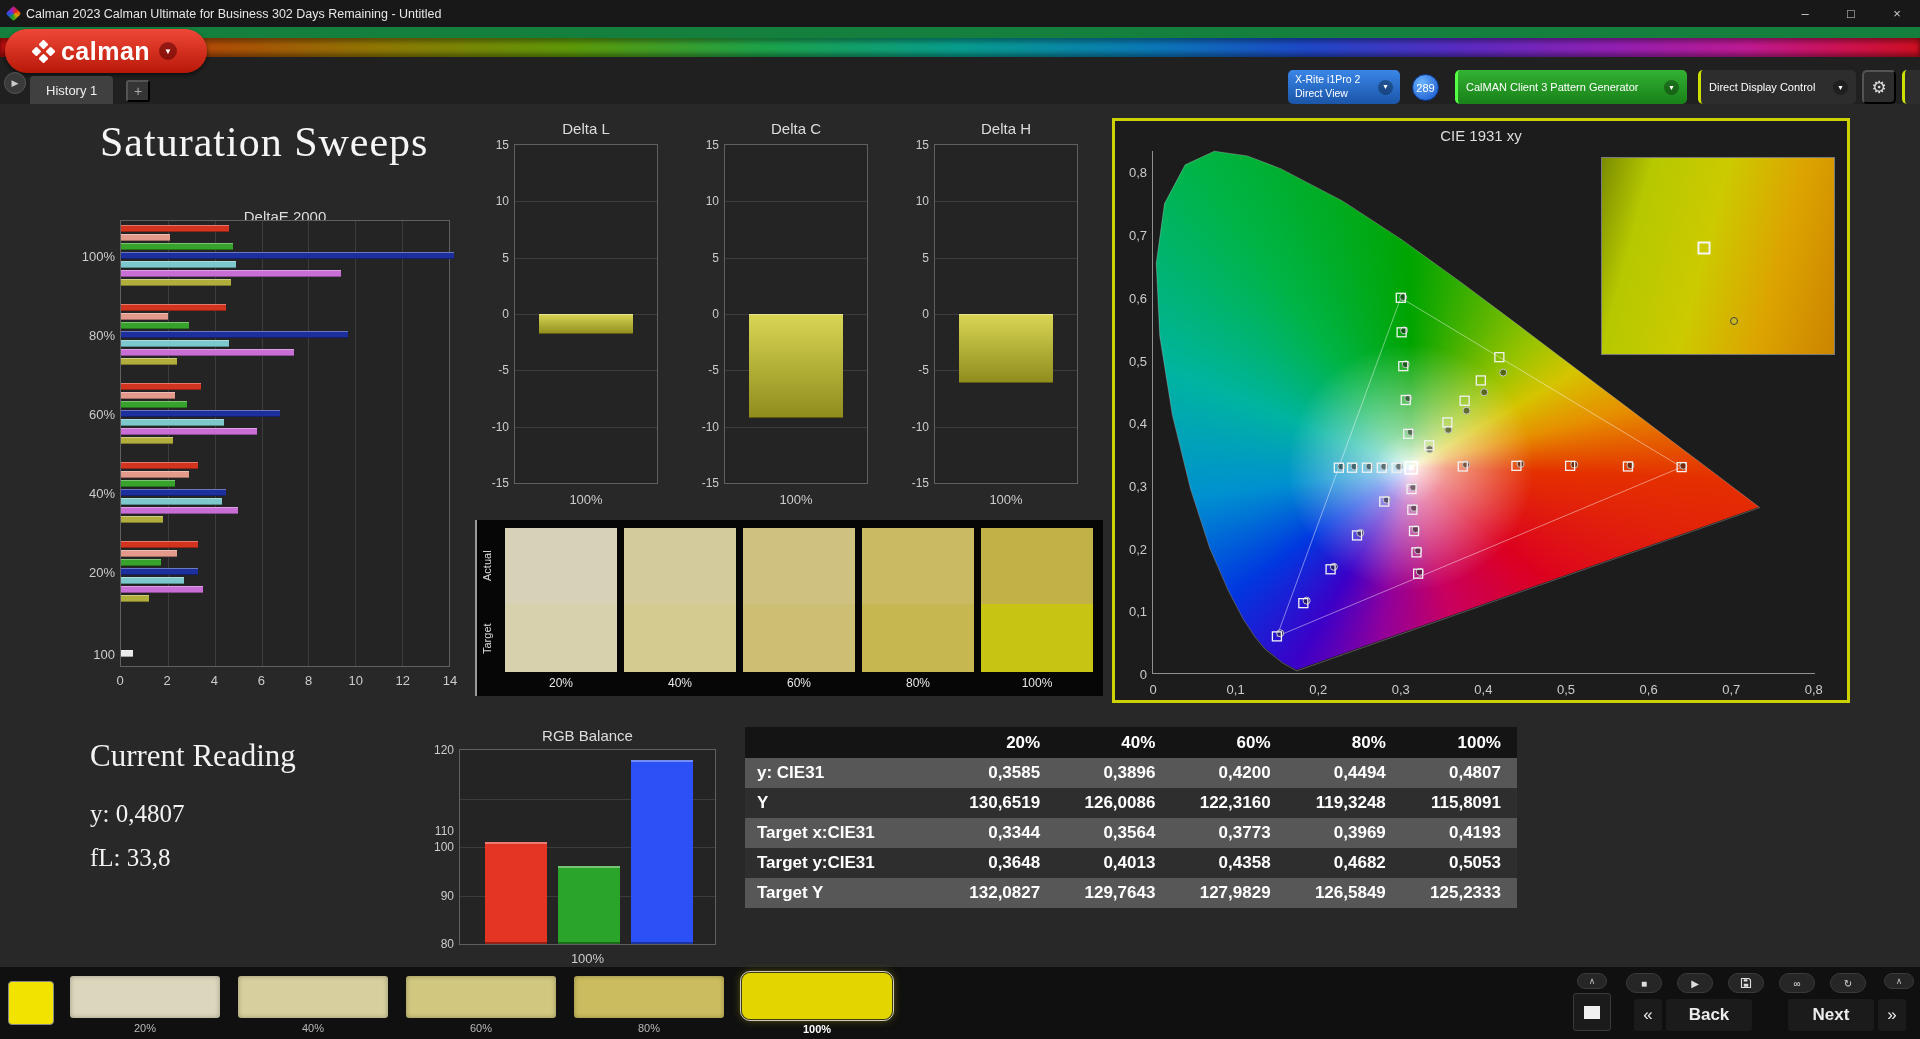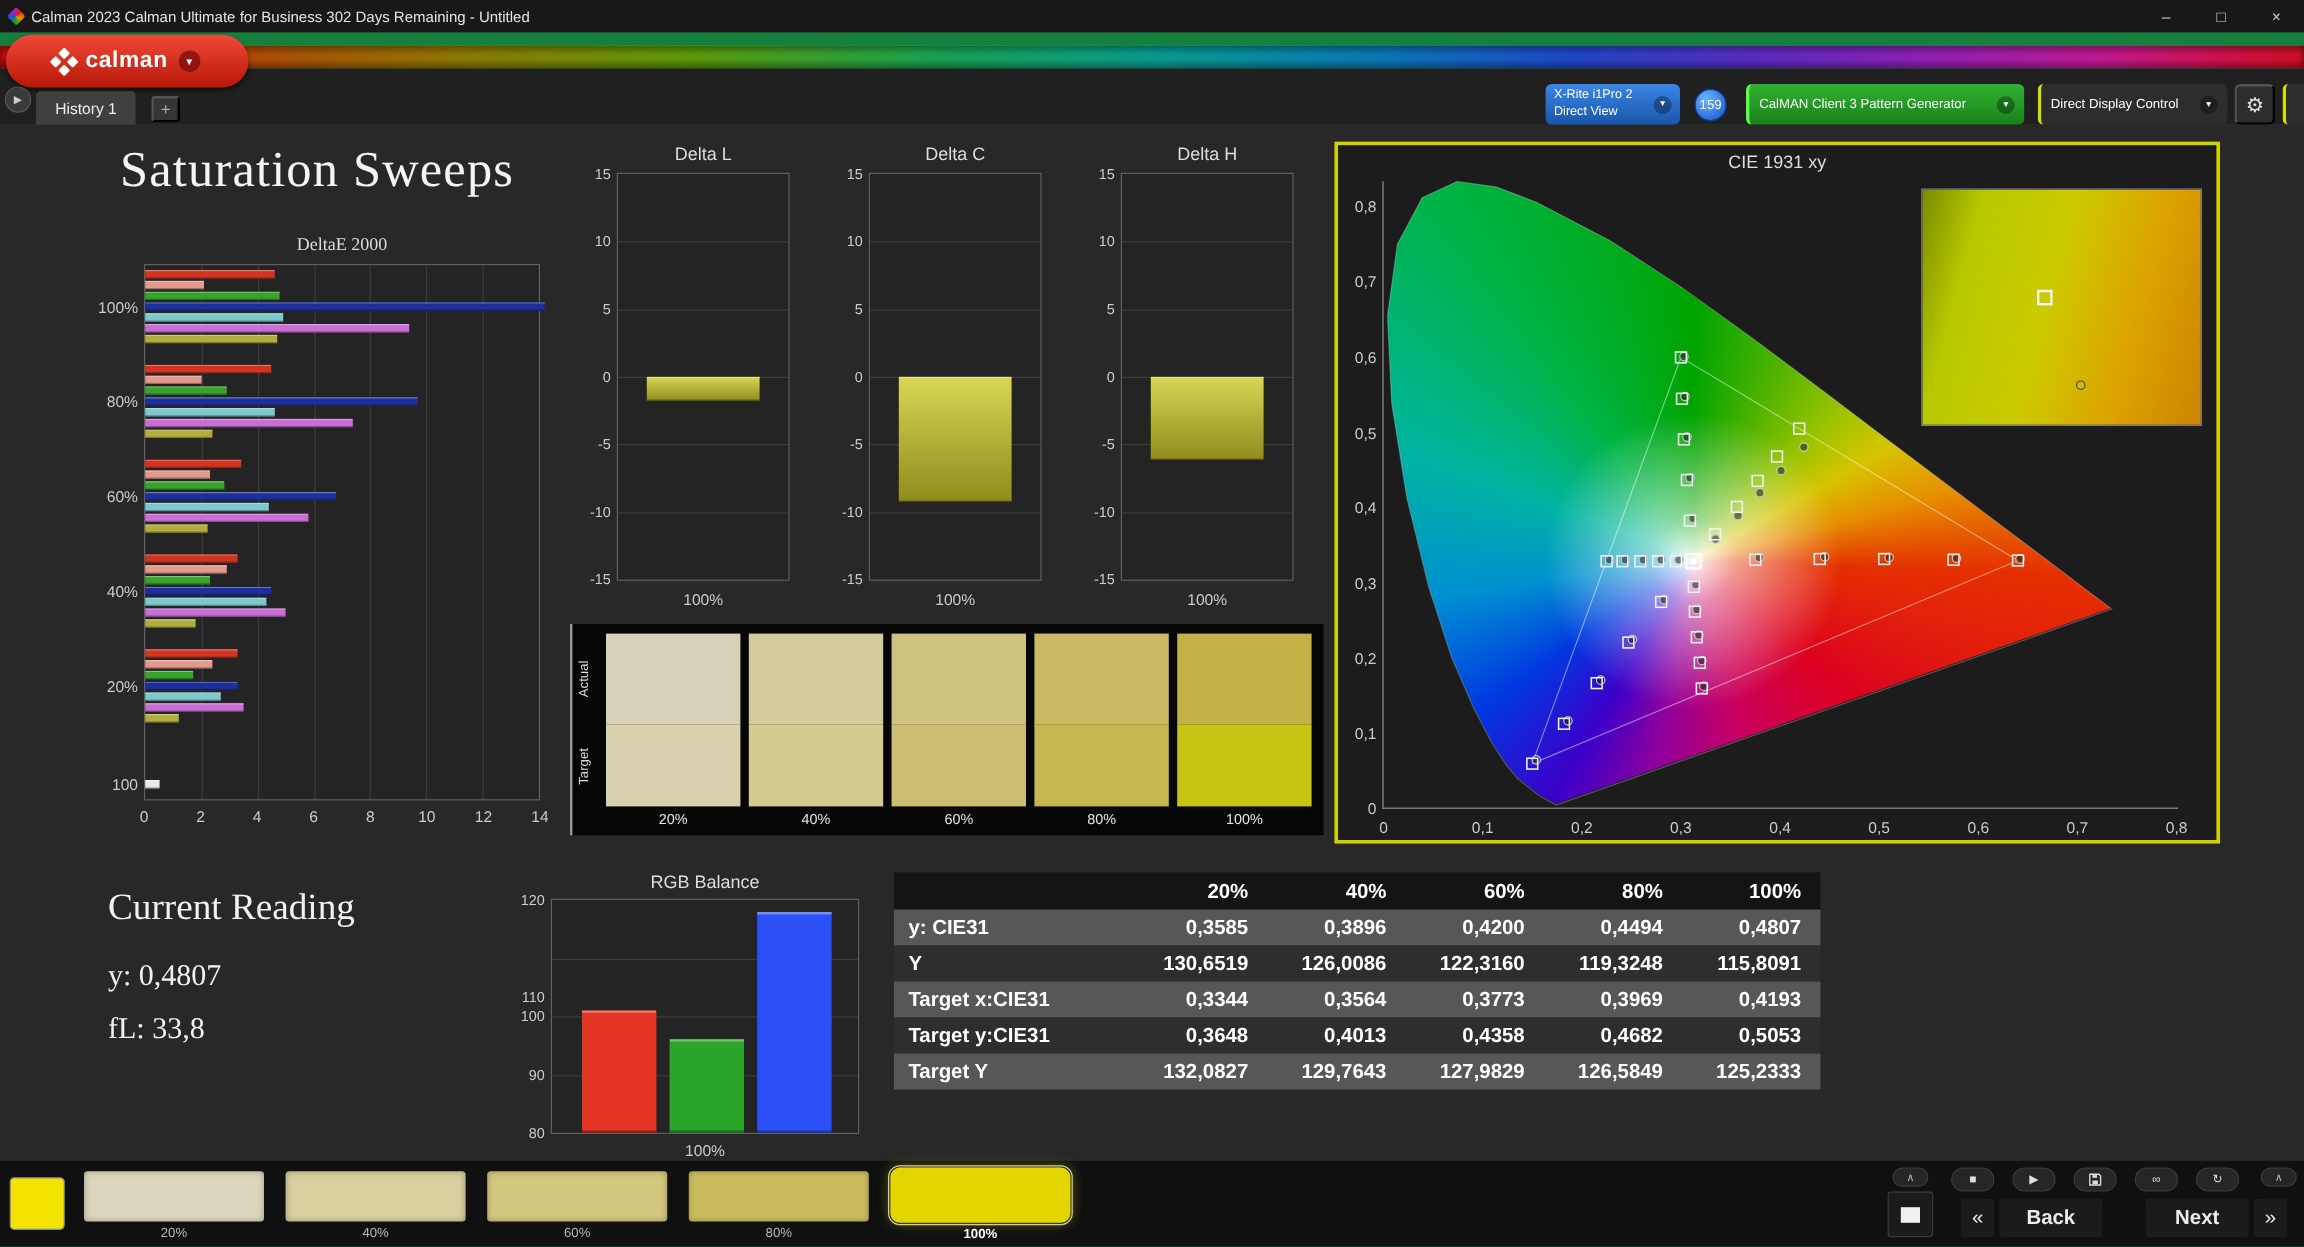--- a/index.html
+++ b/index.html
@@ -20,21 +20,21 @@
   .rainbow{position:absolute;top:38px;left:0;width:1920px;height:19px;
     background:linear-gradient(90deg,#cf1010 0%,#b44708 10%,#8f7a04 20%,#5d9b0a 30%,#1ca54d 40%,
       #089e8f 50%,#0b79b8 60%,#1e49c9 68%,#5a2cc4 76%,#9320b4 84%,#c01a93 91%,#cf1253 96%,#d01021 100%);
     box-shadow:inset 0 4px 5px rgba(0,0,0,.35),inset 0 -4px 5px rgba(0,0,0,.35);}
   .brand{position:absolute;top:29px;left:5px;width:202px;height:44px;border-radius:22px;
          background:linear-gradient(180deg,#f04838,#b81808);display:flex;align-items:center;
          justify-content:center;gap:9px;box-shadow:0 2px 4px rgba(0,0,0,.6);cursor:pointer;}
   .logo-mark{width:17px;height:17px;transform:rotate(45deg);display:grid;
              grid-template-columns:1fr 1fr;grid-template-rows:1fr 1fr;gap:3px;}
   .logo-mark i{background:#fff;border-radius:1px;}
-  .brand-text{font-size:19px;font-weight:bold;color:#fff;letter-spacing:.5px;}
+  .brand-text{font-size:25px;font-weight:bold;color:#fff;letter-spacing:.5px;}
   .brand-arrow{width:18px;height:18px;border-radius:50%;background:rgba(90,0,0,.55);
                display:flex;align-items:center;justify-content:center;font-size:8px;color:#fff;}
   
   .tab-scroll{position:absolute;left:4px;top:72px;width:22px;height:22px;border-radius:50%;
               background:#3a3a3a;color:#ccc;font-size:9px;display:flex;align-items:center;
               justify-content:center;cursor:pointer;border:1px solid #555;}
   .history-tab{position:absolute;left:30px;top:76px;height:28px;padding:0 16px;background:#404040;
                color:#eee;font-size:13px;border-radius:4px 4px 0 0;display:flex;align-items:center;cursor:pointer;}
   .add-tab{position:absolute;left:126px;top:80px;width:24px;height:22px;background:#353535;color:#aaa;
            font-size:14px;display:flex;align-items:center;justify-content:center;border-radius:3px;cursor:pointer;}
@@ -56,21 +56,21 @@
                 justify-content:center;cursor:pointer;}
   .edge-pill{position:absolute;left:1902px;top:70px;width:18px;height:34px;background:#2d2d2d;
              border-left:3px solid #cde000;border-radius:5px 0 0 5px;cursor:pointer;}
   
   .main{position:absolute;top:104px;left:0;width:1920px;height:863px;background:#282828;}
   .page-title{position:absolute;left:100px;top:118px;font-family:"Liberation Serif",serif;
               font-size:42px;color:#f5f5f5;letter-spacing:1px;}
   
   .deltae{position:absolute;left:74px;top:196px;width:390px;height:510px;}
   .chart-title{position:absolute;text-align:center;font-size:15px;color:#ddd;}
-  .deltae .chart-title{left:46px;width:330px;top:0;font-family:Liberation Serif, serif;}
+  .deltae .chart-title{left:46px;width:330px;top:12px;}
   .deltae .plot{position:absolute;left:46px;top:24px;width:330px;height:447px;
                 border:1px solid #606060;background:#242424;}
   .vgrid{position:absolute;top:0;bottom:0;width:1px;background:#3c3c3c;}
   .hgrid{position:absolute;left:0;right:0;height:1px;background:#3c3c3c;}
   .debar{position:absolute;left:0;height:7px;box-shadow:inset 0 1px 0 rgba(255,255,255,.35),inset 0 -1px 0 rgba(0,0,0,.3);}
   .degrouplab{position:absolute;left:-46px;width:40px;text-align:right;font-size:13px;color:#ccc;transform:translateY(-50%);}
   .deltae .xticks{position:absolute;left:46px;top:477px;width:330px;height:18px;}
   .xtick{position:absolute;transform:translateX(-50%);font-size:13px;color:#ccc;}
   
   .mini{position:absolute;width:196px;height:400px;}
@@ -197,21 +197,21 @@
 
   <div class="pill meter-pill">
     <div>
       <div>X-Rite i1Pro 2</div>
       <div>Direct View</div>
     </div>
     <span class="arrow">
         <span>▼</span>
       </span>
   </div>
-  <div class="meter-badge">159</div>
+  <div class="meter-badge">289</div>
   <div class="pill pgen-pill">
     <span>CalMAN Client 3 Pattern Generator</span>
     <span class="arrow">
         <span>▼</span>
       </span>
   </div>
   <div class="pill ddc-pill">
     <span>Direct Display Control</span>
     <span class="arrow">
         <span>▼</span>

